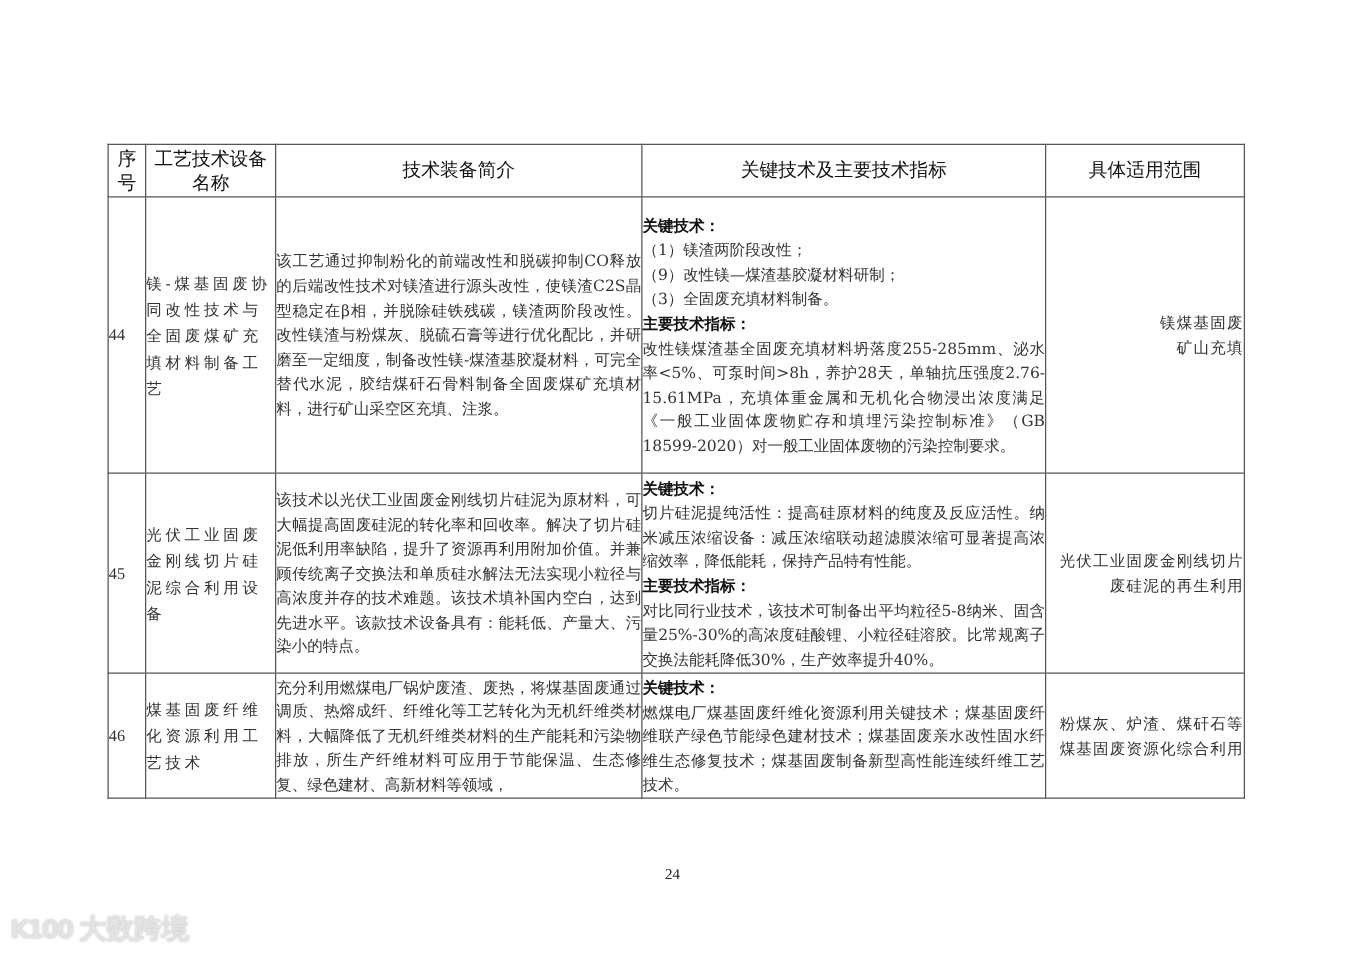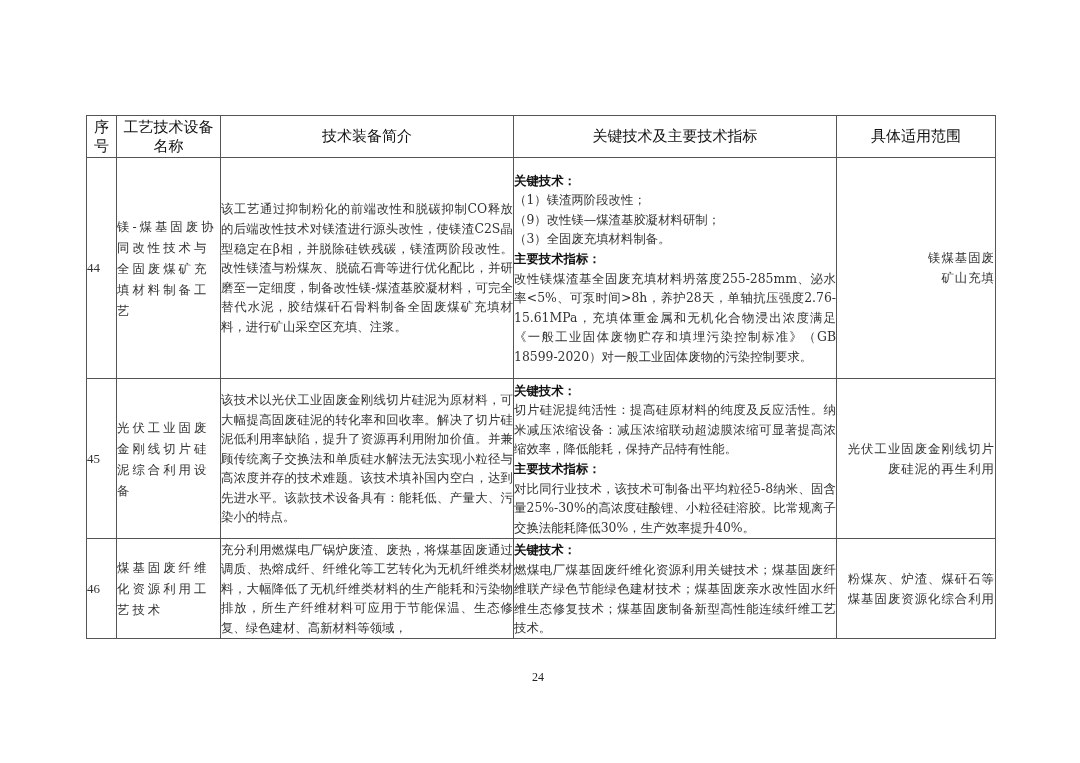--- a/index.html
+++ b/index.html
@@ -12,21 +12,21 @@
   th { font-family: "DejaVu Sans", sans-serif; font-weight: normal; font-size: 15px;
        color: #111; text-align: center; line-height: 19px; height: 41px; }
   td { font-size: 12.4px; line-height: 19.6px; color: #333; }
   td.no { font-family: "Liberation Serif", serif; font-size: 13px; }
   td.name { padding: 0 6px 0 12px; letter-spacing: 3px; line-height: 21px; }
   td.intro { padding: 0 6px 0 8px; text-align: justify; }
   td.keys { padding: 0 6px 0 6px; vertical-align: top; text-align: justify; margin-left: 20px; }
   td.scope { padding: 0 8px 0 8px; letter-spacing: 1px; text-align: right; }
   .label { font-weight: bold; color: #111; }
   .line { display: block; }
-  .pageno { position: absolute; left: 532px; top: 670px; font-family: "Liberation Serif", serif;
+  .pageno { position: absolute; left: 532px; top: 692px; font-family: "Liberation Serif", serif;
             font-size: 12px; color: #222; }
   .watermark { position: absolute; left: 8px; top: 728px; display: flex; align-items: center;
                gap: 6px; color: #e3e3e3; font-family: "DejaVu Sans", sans-serif; font-size: 22px;
                font-weight: bold; text-shadow: 0 0 2px #bdbdbd; }
   .wm-logo { font-size: 20px; letter-spacing: -2px; }
 </style>
 </head>
 <body>
 
 <div class="page">
@@ -86,13 +86,17 @@
           <span class="line label">关键技术：</span>
           <span class="line">燃煤电厂煤基固废纤维化资源利用关键技术；煤基固废纤维联产绿色节能绿色建材技术；煤基固废亲水改性固水纤维生态修复技术；煤基固废制备新型高性能连续纤维工艺技术。</span>
         </td>
         <td class="scope">粉煤灰、炉渣、煤矸石等煤基固废资源化综合利用</td>
       </tr>
     </tbody>
   </table>
 
   <div class="pageno">24</div>
 
+  <div class="watermark">
+    <span class="wm-logo">K100</span>
+    <span>大数跨境</span>
+  </div>
 </div>
 
 </body></html>

